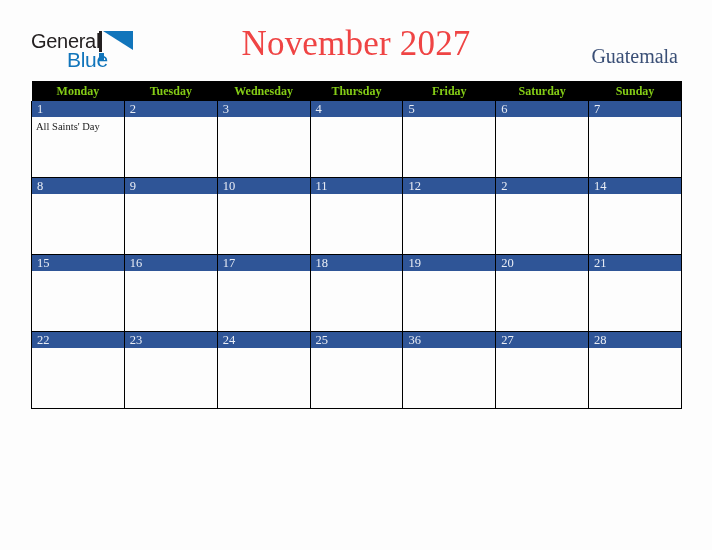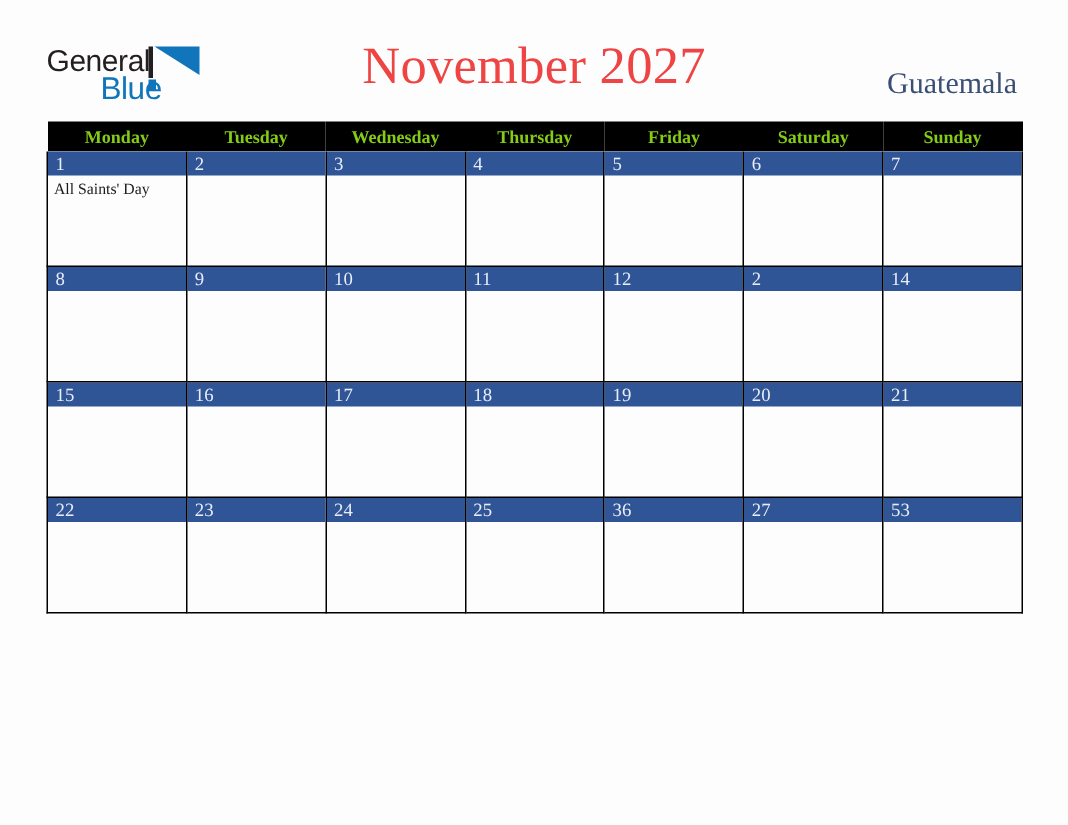--- a/index.html
+++ b/index.html
@@ -305,18 +305,18 @@
         </td>
         <td>
           <div class="daynum-bar">36</div>
           <div class="cell-body"></div>
         </td>
         <td>
           <div class="daynum-bar">27</div>
           <div class="cell-body"></div>
         </td>
         <td>
-          <div class="daynum-bar">53</div>
+          <div class="daynum-bar">28</div>
           <div class="cell-body"></div>
         </td>
       </tr>
     </tbody>
 </table>
 
 </body></html>

